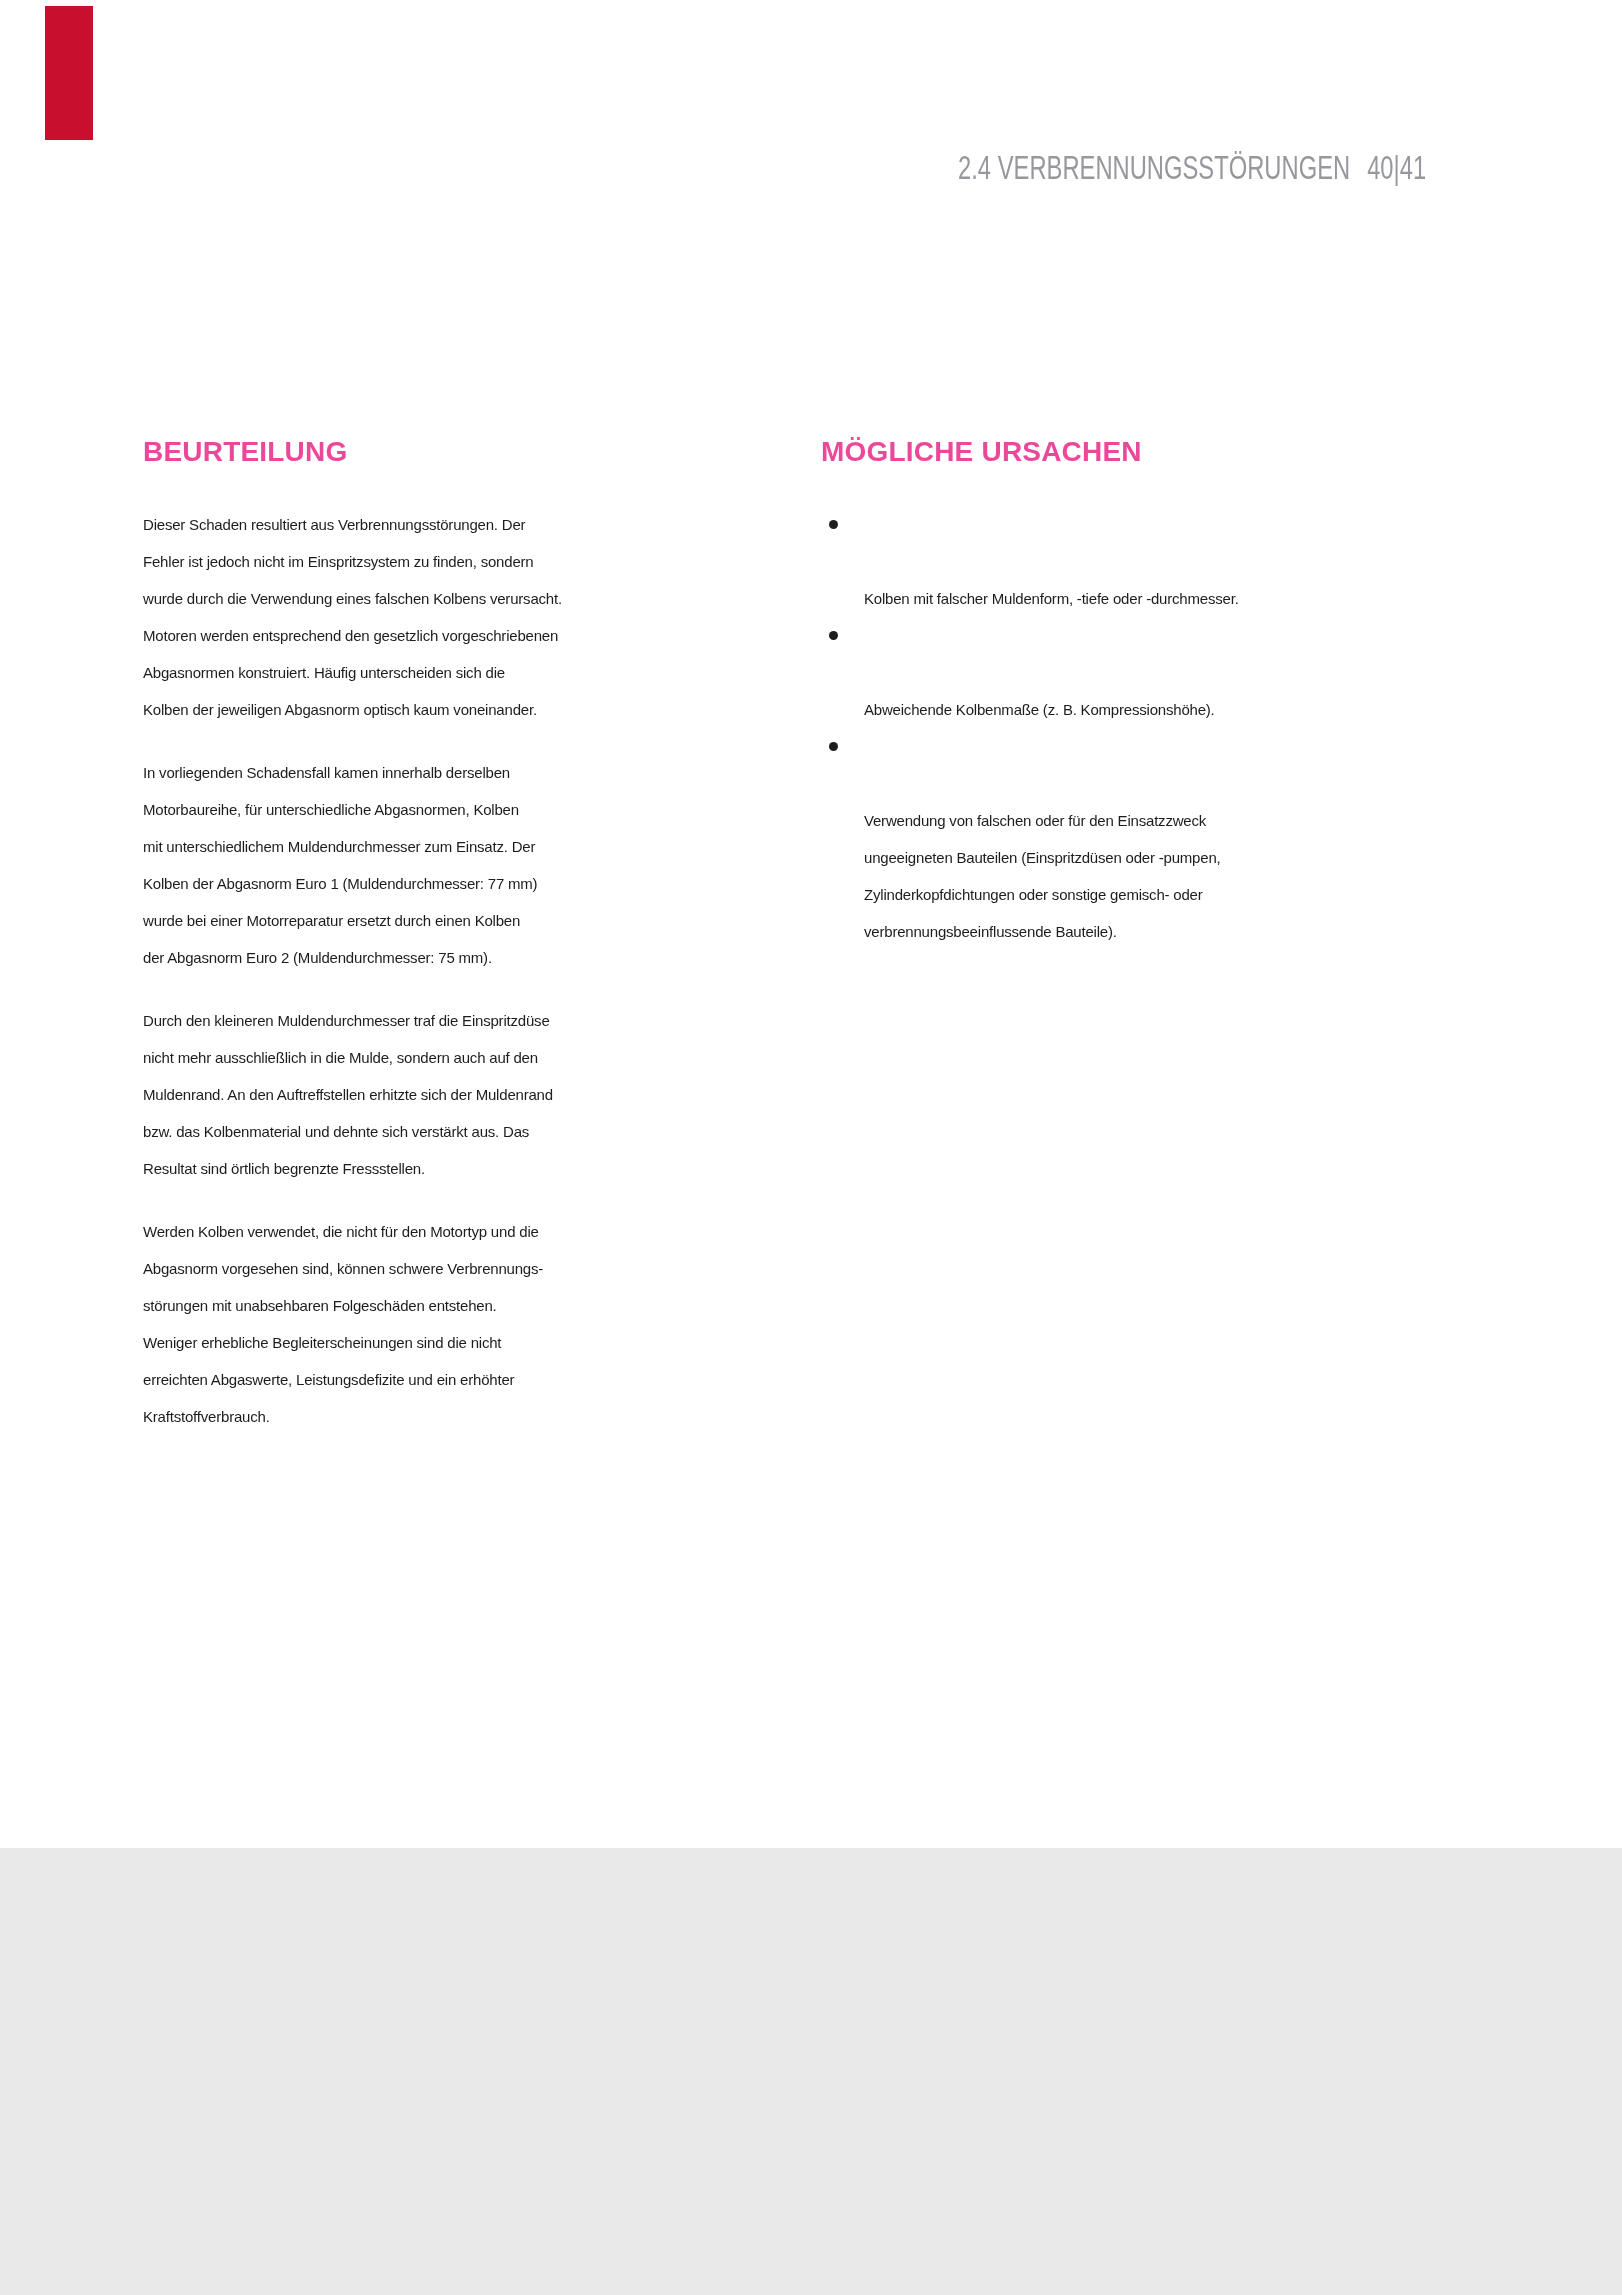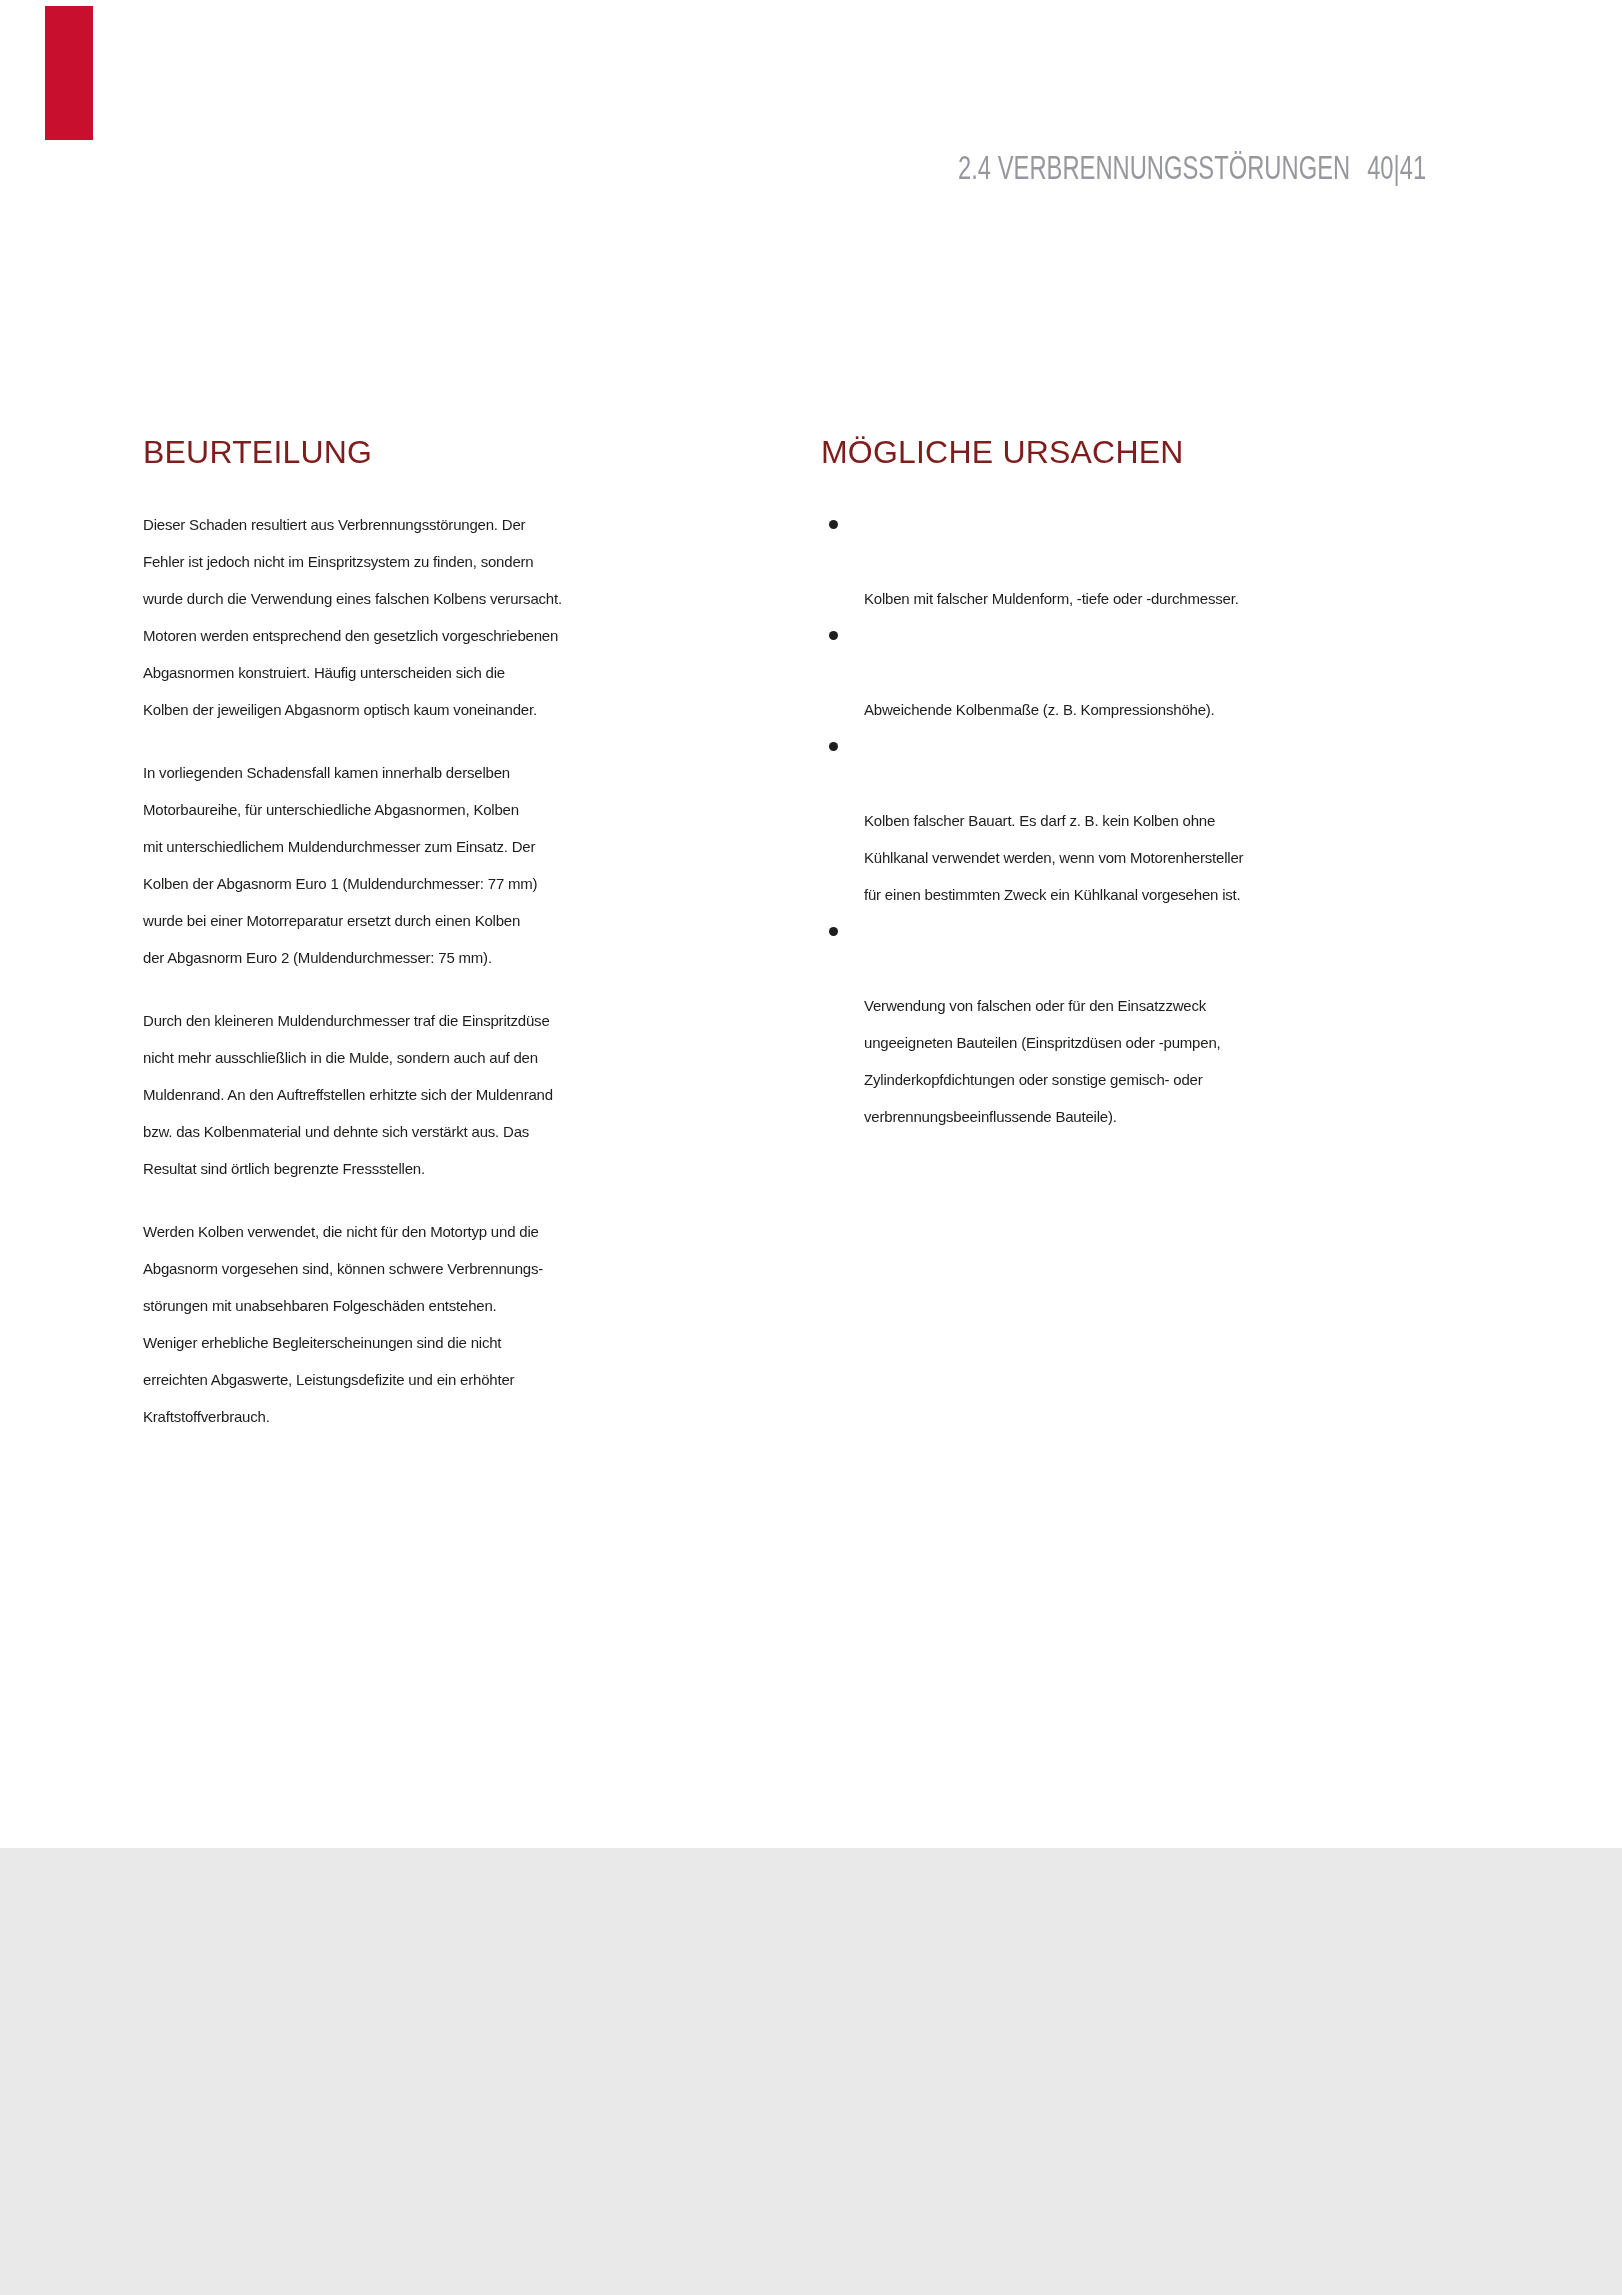--- a/index.html
+++ b/index.html
@@ -45,25 +45,25 @@
   .col-left {
     left: 143px;
     width: 707px;
   }
   .col-right {
     left: 821px;
     width: 683px;
   }
   .section-heading {
     margin: 0 0 44px 0;
-    font-size: 32px;
-    font-weight: normal;
+    font-size: 28px;
+    font-weight: bold;
     line-height: 20.4px;
     letter-spacing: 0.2px;
-    color: #7f1d1d;
+    color: #ec4899;
   }
   .body-text {
     font-size: 15px;
     line-height: 37px;
     letter-spacing: -0.2px;
     white-space: pre-line;
     color: #1d1d1b;
   }
   p.body-text {
     margin: 0 0 26px 0;
@@ -132,26 +132,20 @@
       <li class="body-text">
         <span class="bullet-dot"></span>
         <span>Kolben mit falscher Muldenform, -tiefe oder -durchmesser.</span>
       </li>
       <li class="body-text">
         <span class="bullet-dot"></span>
         <span>Abweichende Kolbenmaße (z. B. Kompressionshöhe).</span>
       </li>
       <li class="body-text">
         <span class="bullet-dot"></span>
-        <span>Kolben falscher Bauart. Es darf z. B. kein Kolben ohne
-Kühlkanal verwendet werden, wenn vom Motorenhersteller
-für einen bestimmten Zweck ein Kühlkanal vorgesehen ist.</span>
-      </li>
-      <li class="body-text">
-        <span class="bullet-dot"></span>
         <span>Verwendung von falschen oder für den Einsatzzweck
 ungeeigneten Bauteilen (Einspritzdüsen oder -pumpen,
 Zylinderkopfdichtungen oder sonstige gemisch- oder
 verbrennungsbeeinflussende Bauteile).</span>
       </li>
     </ul>
   </div>
 
 </div>
 

